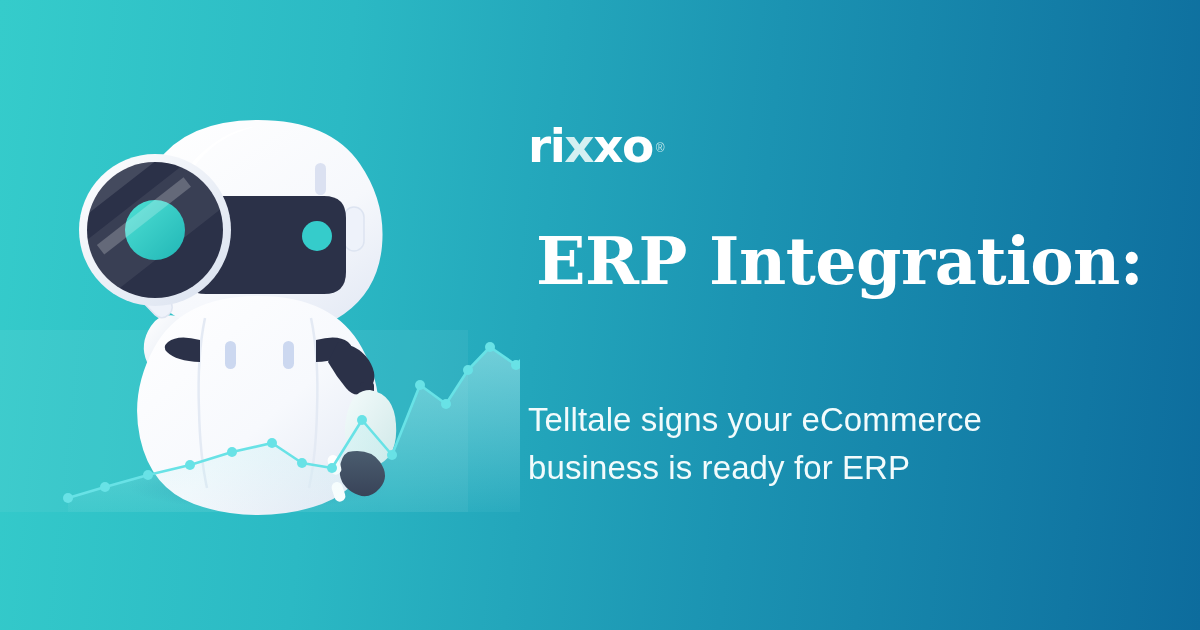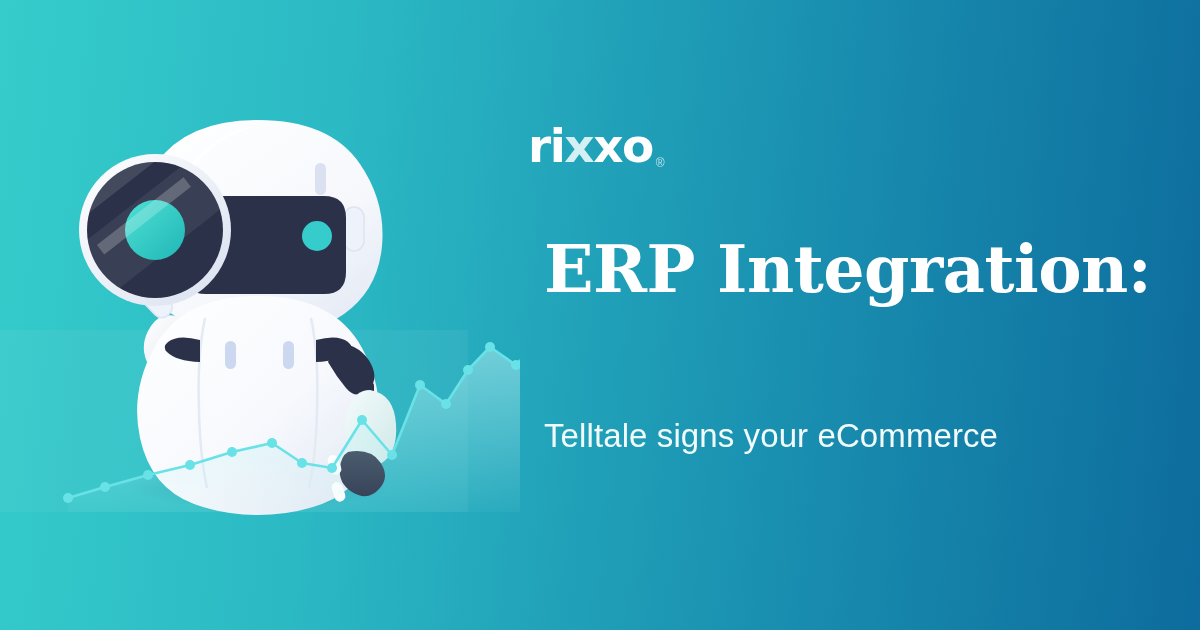--- a/index.html
+++ b/index.html
@@ -34,21 +34,21 @@
     top: 0;
     width: 600px;
     height: 630px;
   }
 
   .logo-wrap {
     position: absolute;
     left: 0;
     top: 122px;
     display: flex;
-    align-items: flex-end;
+    align-items: center;
   }
   .logo {
     font-family: "DejaVu Sans", sans-serif;
     font-weight: 700;
     font-size: 47px;
     line-height: 1;
     letter-spacing: -1.5px;
     color: #ffffff;
     position: relative;
   }
@@ -61,36 +61,36 @@
     margin-left: 3px;
     margin-top: 4px;
     line-height: 1;
   }
 
   .headline {
     position: absolute;
     left: 0;
     top: 218px;
     width: 600px;
-    margin: 16px;
+    margin: 8px;
     font-family: "DejaVu Serif", "Liberation Serif", serif;
     font-weight: 700;
     font-size: 65px;
     line-height: 1.1;
     color: #ffffff;
     letter-spacing: -0.5px;
   }
   .headline .line { display: block; white-space: pre; }
 
   .subhead {
     position: absolute;
     left: 0;
     top: 396px;
     width: 600px;
-    margin: 16px;
+    margin: 0;
     font-family: "Liberation Sans", sans-serif;
     font-weight: 300;
     font-size: 33px;
     line-height: 1.45;
     color: #f2fbfc;
     letter-spacing: 0.1px;
   }
   .subhead .line { display: block; }
 </style>
 </head>
@@ -240,16 +240,17 @@
       <span class="logo"><span>ri</span><span class="x-mid">x</span><span>xo</span></span>
       <span class="logo-r">®</span>
     </div>
 
     <h1 class="headline">
       <span class="line">ERP Integration:</span>
     </h1>
 
     <p class="subhead">
       <span class="line">Telltale signs your eCommerce</span>
+      <span class="line">business is ready for ERP</span>
     </p>
 
   </div>
 </div>
 
 </body></html>

